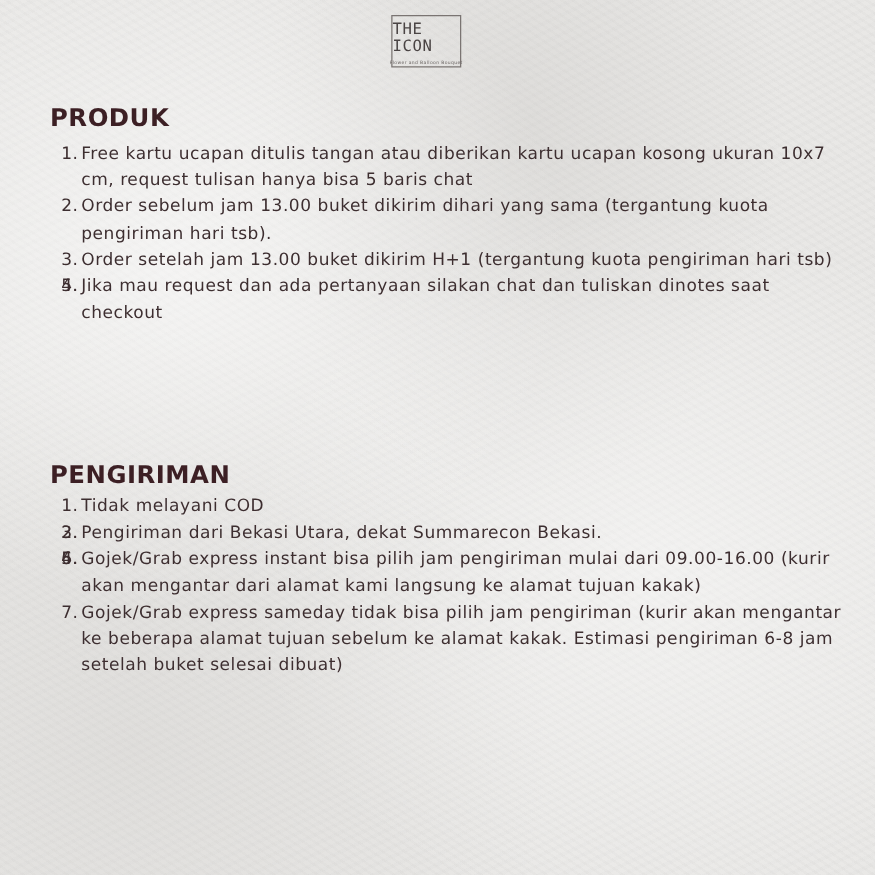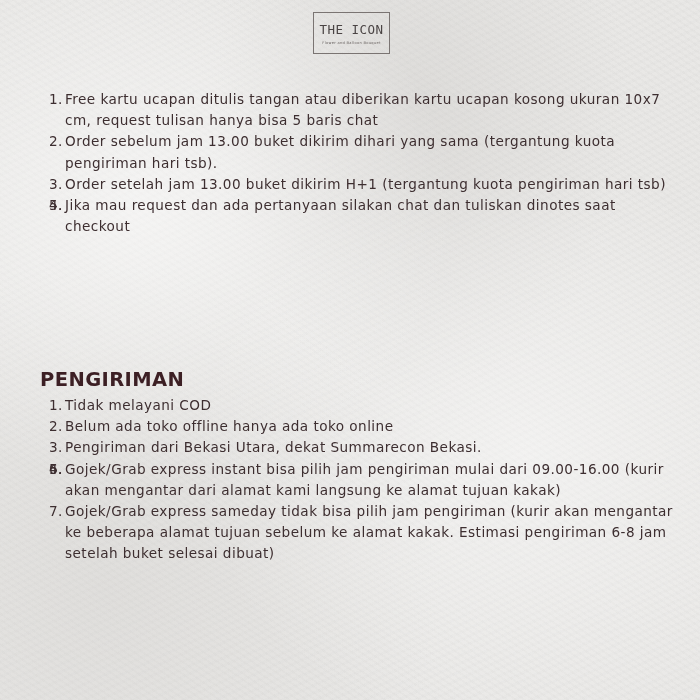--- a/index.html
+++ b/index.html
@@ -10,21 +10,21 @@
         radial-gradient(ellipse at 20% 30%, rgba(255,255,255,0.55) 0%, rgba(255,255,255,0) 40%),
         radial-gradient(ellipse at 75% 65%, rgba(255,255,255,0.45) 0%, rgba(255,255,255,0) 45%),
         radial-gradient(ellipse at 60% 15%, rgba(200,198,195,0.35) 0%, rgba(200,198,195,0) 35%),
         radial-gradient(ellipse at 15% 85%, rgba(205,203,200,0.35) 0%, rgba(205,203,200,0) 40%),
         repeating-linear-gradient(35deg, rgba(0,0,0,0.015) 0 2px, rgba(255,255,255,0.02) 2px 5px),
         repeating-linear-gradient(-25deg, rgba(0,0,0,0.012) 0 3px, rgba(255,255,255,0.015) 3px 7px);
       font-family: "DejaVu Sans", sans-serif;
       color: #3a2a2c;
     }
     .logo {
-      position: absolute; left: 313px; top: 12px; width: 77px; height: 42px;
+      position: absolute; left: 313px; top: 12px; width: 56px; height: 42px;
       border: 1px solid #7a7472; box-sizing: border-box;
       display: flex; flex-direction: column; align-items: center; justify-content: center;
     }
     .logo-title {
       font-family: "DejaVu Sans Mono", monospace; font-size: 12.5px; letter-spacing: 0.5px;
       color: #4a4444; line-height: 14px; margin-top: 2px;
     }
     .logo-sub {
       font-family: "DejaVu Sans", sans-serif; font-size: 3.6px; letter-spacing: 0.3px;
       color: #6a6462; margin-top: 4px; white-space: nowrap;
@@ -50,33 +50,34 @@
   </style>
 </head>
 <body>
 
 <div class="logo">
   <div class="logo-title">THE ICON</div>
   <div class="logo-sub">Flower and Balloon Bouquet</div>
 </div>
 
 <div class="section" id="sec-produk">
+  <h2 class="section-title">PRODUK</h2>
   <ol class="items">
     <li><span class="num">1.</span><span>Free kartu ucapan ditulis tangan atau diberikan kartu ucapan kosong ukuran 10x7 cm, request tulisan hanya bisa 5 baris chat</span></li>
     <li><span class="num">2.</span><span>Order sebelum jam 13.00 buket dikirim dihari yang sama (tergantung kuota pengiriman hari tsb).</span></li>
     <li><span class="num">3.</span><span>Order setelah jam 13.00 buket dikirim H+1 (tergantung kuota pengiriman hari tsb)</span></li>
     <li><span class="num">4.</span></li>
     <li><span class="num">5.</span><span>Jika mau request dan ada pertanyaan silakan chat dan tuliskan dinotes saat checkout</span></li>
   </ol>
 </div>
 
 <div class="section" id="sec-pengiriman">
   <h2 class="section-title">PENGIRIMAN</h2>
   <ol class="items">
     <li><span class="num">1.</span><span>Tidak melayani COD</span></li>
-    <li><span class="num">2.</span><span>Belum ada toko offline hanya ada toko online</span></li>
+    <li><span class="num">2.</span></li>
     <li><span class="num">3.</span><span>Pengiriman dari Bekasi Utara, dekat Summarecon Bekasi.</span></li>
     <li><span class="num">4.</span></li>
     <li><span class="num">5.</span></li>
     <li><span class="num">6.</span><span>Gojek/Grab express instant bisa pilih jam pengiriman mulai dari 09.00-16.00 (kurir akan mengantar dari alamat kami langsung ke alamat tujuan kakak)</span></li>
     <li><span class="num">7.</span><span>Gojek/Grab express sameday tidak bisa pilih jam pengiriman (kurir akan mengantar ke beberapa alamat tujuan sebelum ke alamat kakak. Estimasi pengiriman 6-8 jam setelah buket selesai dibuat)</span></li>
   </ol>
 </div>
 
 </body></html>

